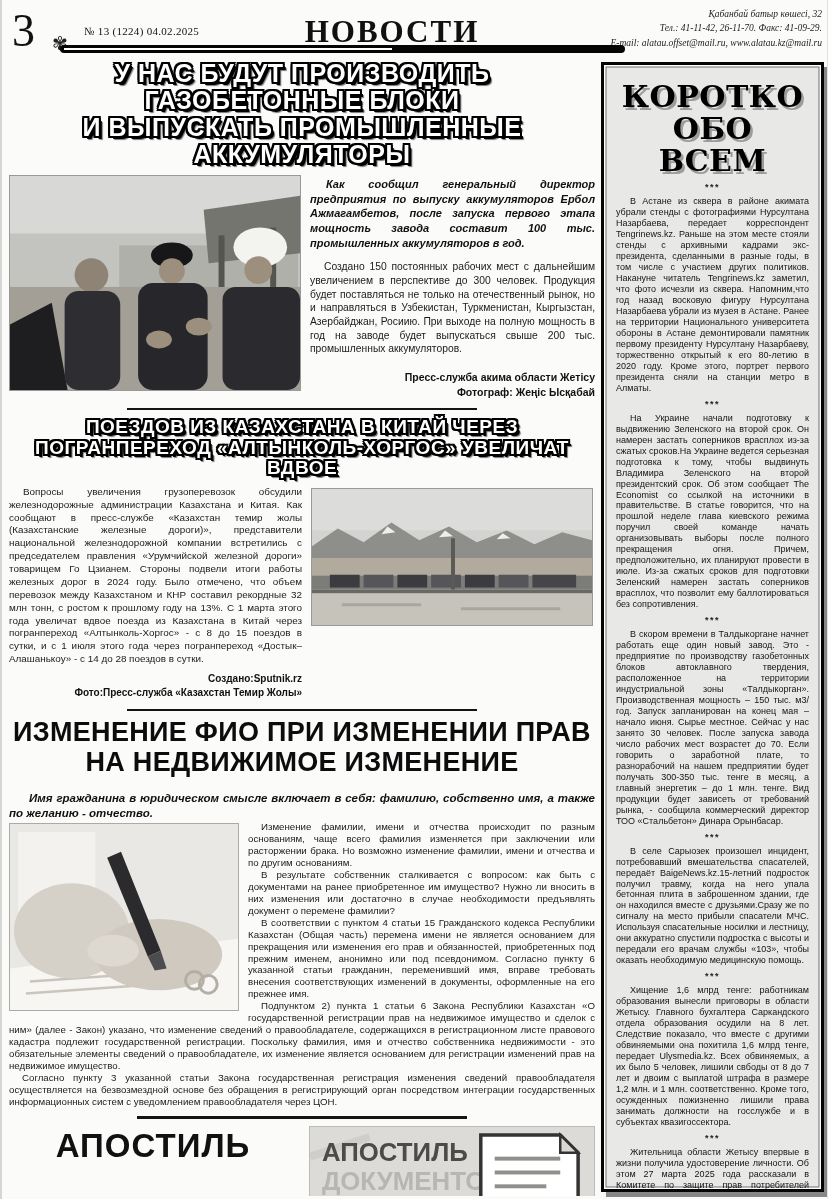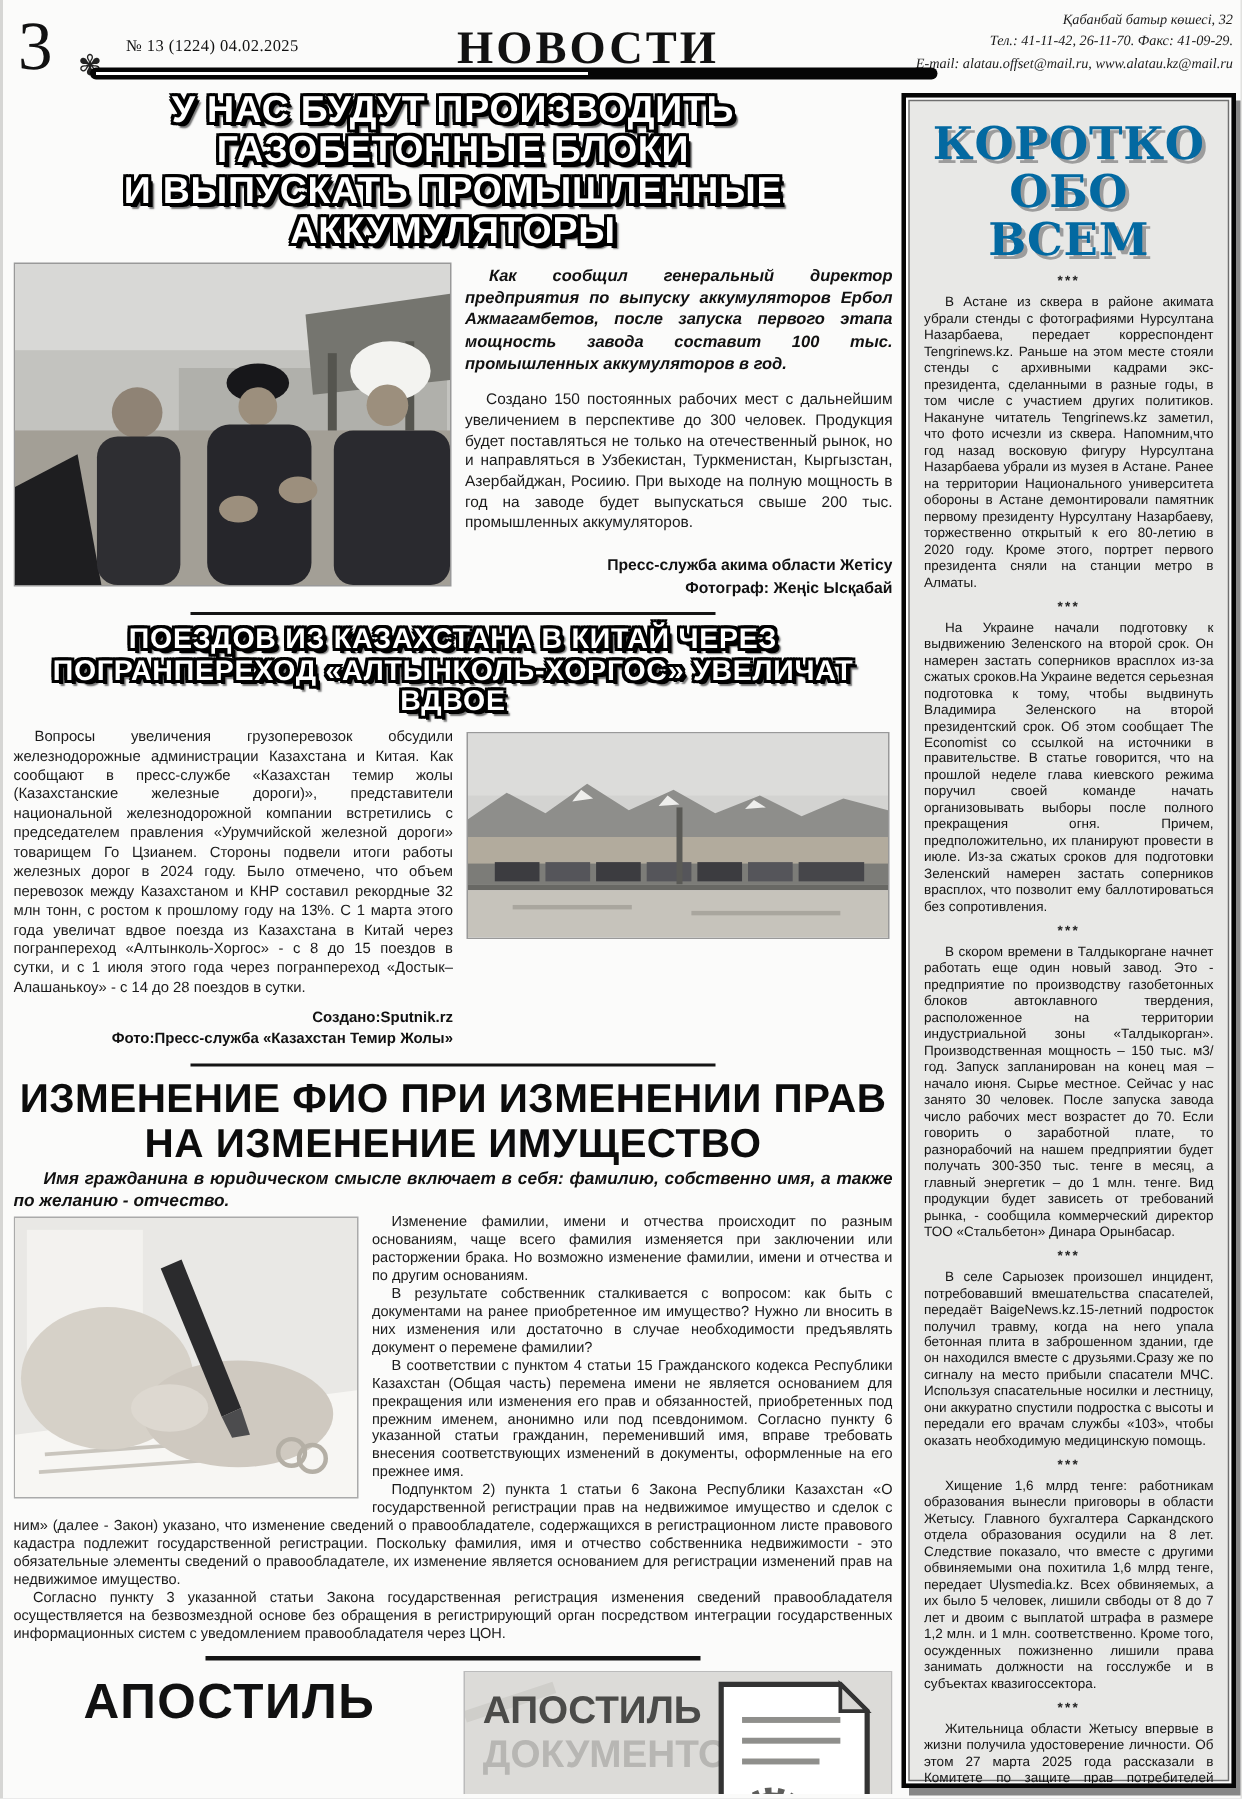--- a/index.html
+++ b/index.html
@@ -37,39 +37,39 @@
 
   .divider { width:350px; height:2px; background:#141414; margin:9px auto 7px; }
   .divider.thick { height:3px; width:330px; }
 
   .a2col { width:293px; flex:0 0 293px; }
   .a2col .body-text { margin-top:0; font-size:9.9px; line-height:1.3; }
   .photo2 { width:282px; height:138px; flex:0 0 282px; border:1px solid #999; margin-top:2px; }
   .source { margin-top:6px; text-align:right; font-weight:bold; font-size:10px; line-height:1.4; }
 
   .h-black { text-align:center; font-weight:bold; font-size:27px; line-height:1.1; letter-spacing:.3px; color:#0c0c0c; }
-  .lead3 { margin-top:2px; font-weight:bold; font-style:italic; font-size:11.5px; line-height:1.3; text-align:justify; text-indent:20px; }
+  .lead3 { margin-top:14px; font-weight:bold; font-style:italic; font-size:11.5px; line-height:1.3; text-align:justify; text-indent:20px; }
   .a3body { margin-top:0; overflow:hidden; }
   .photo3 { float:left; width:230px; height:188px; margin:2px 9px 2px 0; border:1px solid #aaa; }
   .a3body p.p { font-size:9.7px; line-height:1.23; text-align:justify; text-indent:13px; color:#1a1a1a; }
   .byline3 { text-align:right; font-weight:bold; font-size:10px; line-height:1.35; margin-top:5px; }
 
   .a4 { display:flex; gap:12px; }
   .a4col1 { width:288px; flex:0 0 288px; }
   .a4col2 { flex:1; }
   .h-apostil { text-align:center; font-weight:bold; font-size:33px; letter-spacing:1px; line-height:1; margin:3px 0 6px; }
   .a4col1 { padding-bottom:2px; }
   .promo { width:286px; height:176px; border:1px solid #bbb; }
 
   
   .sidebar { position:absolute; left:599px; top:62px; width:223px; height:1130px; background:#e8e8e6;
              border:3px solid #050505; box-shadow:5px 5px 0 rgba(40,40,40,.55), inset 0 0 0 1.5px #fff, inset 0 0 0 2.5px #6f6f6f;
              padding:12px 12px 8px; overflow:hidden; }
   .sb-title { font-family:"DejaVu Serif",serif; font-weight:bold; font-size:30px; line-height:1.07; text-align:center;
-              letter-spacing:.5px; color:#0369a1; text-shadow:2.5px 2.5px 0 #9c9c9c; margin-top:4px; }
+              letter-spacing:.5px; color:#000000; text-shadow:2.5px 2.5px 0 #9c9c9c; margin-top:4px; }
   .sb-sep { text-align:center; font-weight:bold; font-size:9px; letter-spacing:1.5px; margin:5px 0 4px; color:#222; }
   .sb-item { font-size:9px; line-height:1.22; text-align:justify; text-indent:14px; color:#141414; }
 </style>
 </head>
 <body>
 
 <div class="page">
 
   <header class="header">
     <div class="page-num">3</div>
@@ -159,21 +159,21 @@
           <rect x="150" y="120" width="100" height="3" fill="#a9a69e"></rect>
         </svg>
       </div>
     </section>
 
     <div class="divider"></div>
 
     <section>
       <h1 class="h-black">
         <span>ИЗМЕНЕНИЕ ФИО ПРИ ИЗМЕНЕНИИ ПРАВ</span><br>
-        <span>НА ИЗМЕНЕНИЕ ИМУЩЕСТВО</span>
+        <span>НА НЕДВИЖИМОЕ ИЗМЕНЕНИЕ</span>
       </h1>
       <p class="lead3">Имя гражданина в юридическом смысле включает в себя: фамилию, собственно имя, а также по желанию - отчество.</p>
       <div class="a3body">
         <svg class="photo3" viewBox="0 0 230 188" preserveAspectRatio="none">
           <rect width="230" height="188" fill="#e9e8e5"></rect>
           <rect x="8" y="8" width="78" height="86" fill="#f3f2ef"></rect>
           <polygon points="0,146 230,116 230,188 0,188" fill="#f7f6f3"></polygon>
           <rect x="20" y="158" width="120" height="2.5" fill="#c9c5bd" transform="rotate(-4 20 158)"></rect>
           <rect x="16" y="170" width="150" height="2.5" fill="#c9c5bd" transform="rotate(-4 16 170)"></rect>
           <ellipse cx="62" cy="108" rx="58" ry="48" fill="#d6d1c8"></ellipse>

